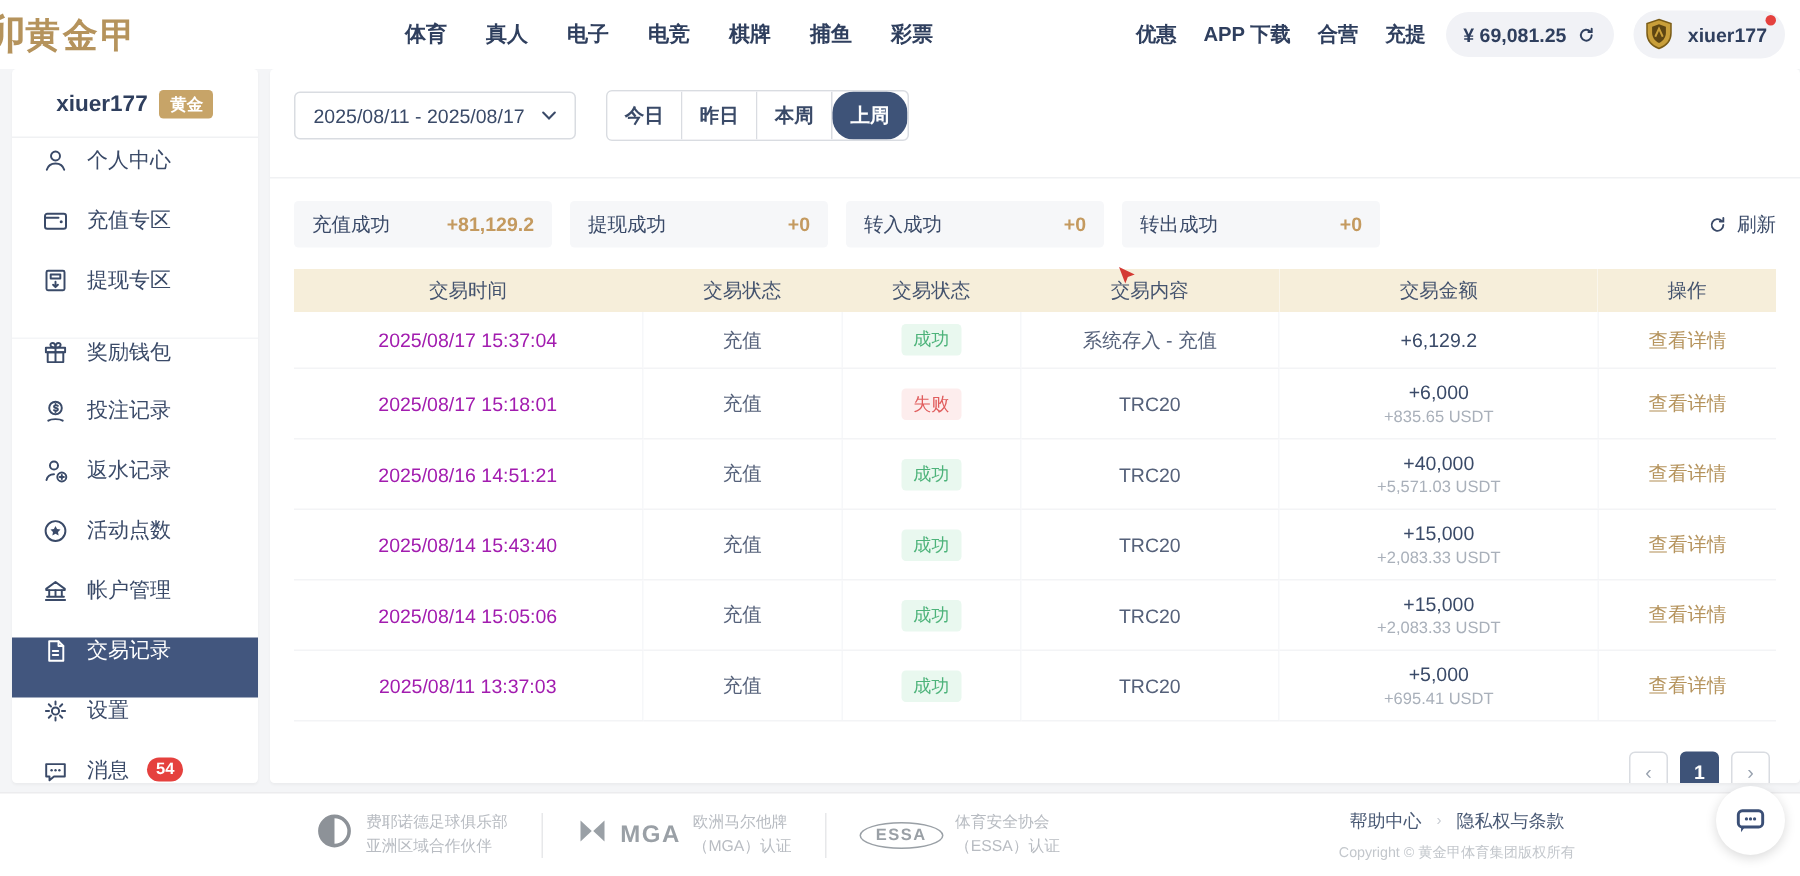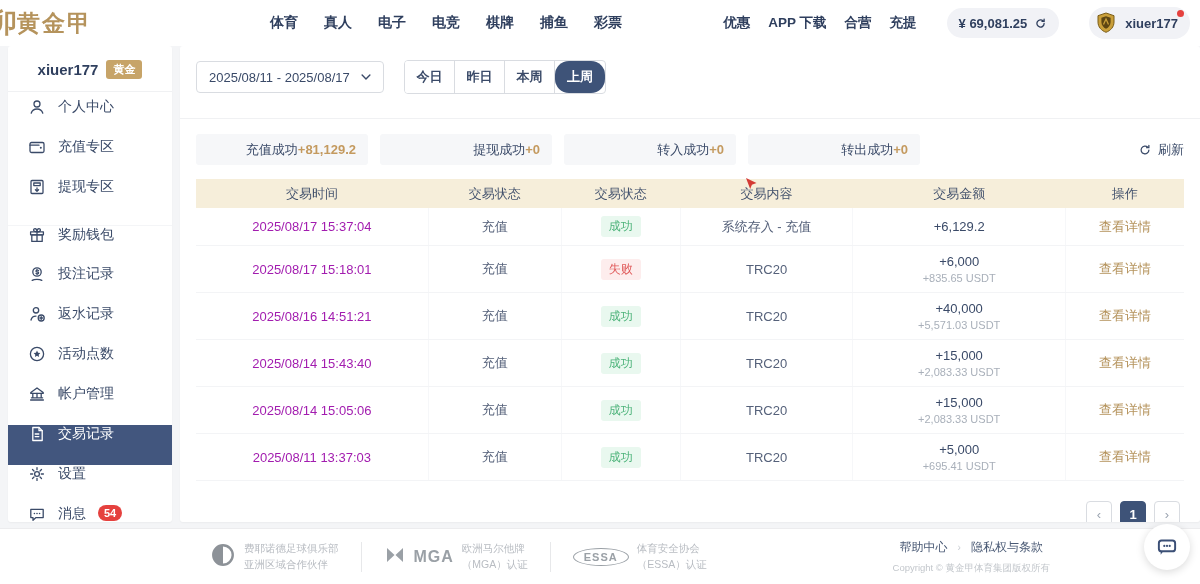--- a/index.html
+++ b/index.html
@@ -7,21 +7,21 @@
   body { font-family:"Liberation Sans","DejaVu Sans",sans-serif; background:#f4f5f7; color:#2f3f5e; }
   .screen { position:relative; width:1200px; height:584px; }
 
   
   .topbar { height:46px; background:#fff; display:flex; align-items:center; padding-right:10px; position:relative; z-index:3; }
   .logo-wrap { display:flex; align-items:center; width:180px; flex:0 0 auto; margin-left:-10px; }
   .logo-mark { font-size:27px; font-weight:bold; color:#b5935c; letter-spacing:-2px; }
   .logo-text { font-size:23px; font-weight:bold; color:#b5935c; letter-spacing:2px; margin-left:2px; }
   .main-nav { display:flex; gap:26px; margin-left:100px; flex:0 0 auto; }
   .nav-item { font-size:14px; font-weight:700; color:#2f3f5e; cursor:pointer; white-space:nowrap; }
-  .top-right { margin-left:auto; display:flex; align-items:center; gap:30px; }
+  .top-right { margin-left:auto; display:flex; align-items:center; gap:13px; }
   .top-links { display:flex; gap:18px; }
   .top-link { font-size:13.5px; font-weight:700; color:#2f3f5e; cursor:pointer; white-space:nowrap; }
   .balance-pill { background:#f1f2f6; border-radius:16px; height:30px; display:flex; align-items:center; gap:7px; padding:0 12px; font-size:13px; font-weight:700; color:#2f3f5e; cursor:pointer; }
   .refresh-glyph svg { display:block; }
   .user-pill { position:relative; background:#f1f2f6; border-radius:16px; height:32px; display:flex; align-items:center; gap:7px; padding:0 12px 0 5px; cursor:pointer; }
   .user-name { font-size:13px; font-weight:700; color:#2f3f5e; }
   .notif-dot { position:absolute; top:3px; right:6px; width:7px; height:7px; border-radius:50%; background:#e5413e; }
 
   
   .page { display:flex; gap:8px; padding:0 0 0 8px; height:476px; align-items:stretch; }
@@ -44,21 +44,21 @@
   .date-picker { width:188px; height:32px; border:1px solid #d9dce1; border-radius:4px; display:flex; align-items:center; justify-content:space-between; padding:0 10px 0 12px; font-size:13px; color:#3a4a68; cursor:pointer; }
   .tab-group { display:flex; border:1px solid #d9dce1; border-radius:4px; overflow:hidden; }
   .tab { width:50px; height:32px; line-height:32px; text-align:center; font-size:13px; font-weight:700; color:#3a4a68; border-right:1px solid #d9dce1; cursor:pointer; background:#fff; }
   .tab:last-child { border-right:none; }
   .tab.active { background:#3e5378; color:#fff; border-radius:14px; }
   .section-divider { height:1px; background:#f0f1f3; margin:24px -16px 0; }
 
   
   .stats-row { display:flex; align-items:center; margin-top:15px; }
   .stats-pills { display:flex; gap:12px; }
-  .stat-pill { width:172px; height:31px; background:#f6f7f9; border-radius:3px; display:flex; align-items:center; justify-content:flex-end; padding:0 12px; }
+  .stat-pill { width:172px; height:31px; background:#f6f7f9; border-radius:3px; display:flex; align-items:center; justify-content:space-between; padding:0 12px; }
   .stat-label { font-size:13px; color:#3a4a68; }
   .stat-value { font-size:13px; font-weight:700; color:#c49a5f; }
   .refresh-btn { margin-left:auto; display:flex; align-items:center; gap:6px; background:none; border:none; font-size:13px; color:#3a4a68; cursor:pointer; font-family:inherit;text-align:center; }
 
   
   table { width:100%; border-collapse:collapse; margin-top:14px; table-layout:fixed; }
   thead th { background:#f6eeda; font-size:13px; font-weight:400; color:#44536e; height:29px; text-align:center; position:relative; }
   th:nth-child(1){width:23.5%;} th:nth-child(2){width:13.5%;} th:nth-child(3){width:12%;}
   th:nth-child(4){width:17.5%;} th:nth-child(5){width:21.5%;} th:nth-child(6){width:12%;}
   tbody td { text-align:center; font-size:13px; color:#55617a; padding:8px 4px; border-bottom:1px solid #f3f4f6; border-left:1px solid #f6f7f9; vertical-align:middle; }

